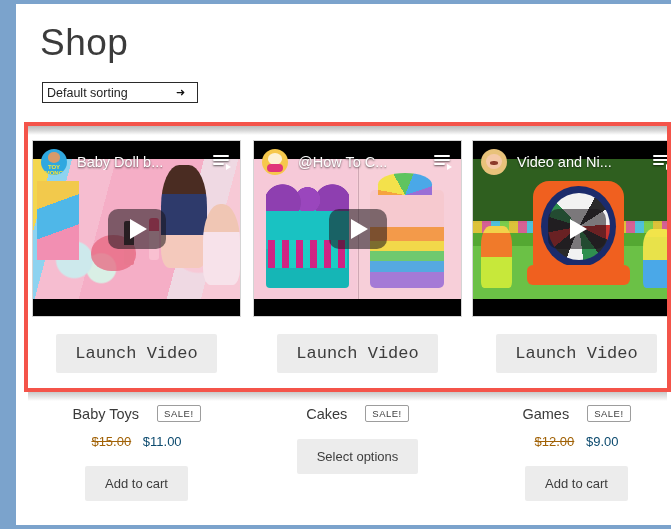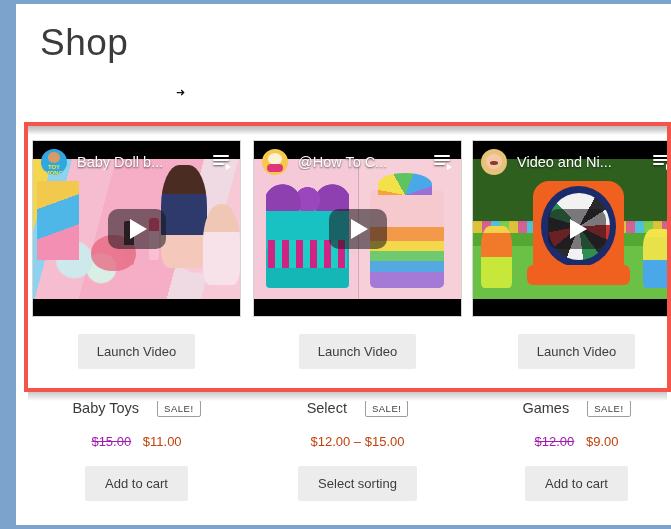--- a/index.html
+++ b/index.html
@@ -175,56 +175,59 @@
   .play-btn::after{
     content:"";width:0;height:0;margin-left:3px;
     border-left:17px solid #ffffff;
     border-top:10px solid transparent;border-bottom:10px solid transparent;
   }
 
   
   .launch-btn{
     display:inline-block;margin-top:22px;
     background:#ececec;border:none;border-radius:2px;
-    padding:10px 19px;font-family:Liberation Sans, sans-serif;
-    font-size:13px;color:#3d3d3d;cursor:pointer;
+    padding:10px 19px;font-family:Liberation Mono, monospace;
+    font-size:17px;color:#3d3d3d;cursor:pointer;
   }
   .launch-wrap{position:absolute;top:177px;width:221px;text-align:center;}
   .launch-wrap.a{left:10px;}
   .launch-wrap.b{left:231px;}
   .launch-wrap.c{left:450px;}
 
   
   .info{position:absolute;top:265px;width:221px;text-align:center;}
   .info.a{left:10px;}
   .info.b{left:231px;}
   .info.c{left:450px;}
 
-  .title-row{display:flex;align-items:flex-start;justify-content:center;gap:18px;height:22px;}
+  .title-row{display:flex;align-items:flex-end;justify-content:center;gap:18px;height:22px;}
   .p-title{font-size:14.5px;color:#3a3a3a;}
   .sale-badge{
     border:1px solid #9d9d9d;border-radius:2px;padding:3px 6px 2px 6px;
     font-size:9.5px;letter-spacing:.5px;color:#3d3d3d;line-height:10px;
   }
   .price-row{margin-top:12px;font-size:13px;color:#5a5a5a;}
-  .old-price{color:#a21caf;text-decoration:line-through;margin-right:8px;text-align:center;}
-  .new-price{color:#c2410c;}
+  .old-price{color:#a16207;text-decoration:line-through;margin-right:8px;text-align:center;}
+  .new-price{color:#0c4a6e;}
   .cart-btn{
     margin-top:17px;background:#ececec;border:none;border-radius:2px;
     padding:10px 20px;font-family:"Liberation Sans", sans-serif;
     font-size:13px;color:#3d3d3d;cursor:pointer;
   }
 </style>
 </head>
 <body>
 
 <div class="page-frame">
 
   <div class="shop-title">Shop</div>
 
+  <select class="sort-select">
+    <option>Default sorting</option>
+  </select>
   <span class="select-arrow">➜</span>
 
 
   <div class="grid">
 
     <div class="product col1">
       <div class="video">
         <div class="video-inner">
           <div class="vthumb t2">
             <div class="rcake"></div>
@@ -325,27 +328,24 @@
       </div>
       <div class="price-row">
         <span class="old-price">$15.00</span>
         <span class="new-price">$11.00</span>
       </div>
       <button class="cart-btn">Add to cart</button>
     </div>
 
     <div class="info b">
       <div class="title-row">
-        <span class="p-title">Select</span>
+        <span class="p-title">Cakes</span>
         <span class="sale-badge">SALE!</span>
       </div>
-      <div class="price-row">
-        <span class="new-price">$12.00 – $15.00</span>
-      </div>
-      <button class="cart-btn">Select sorting</button>
+      <button class="cart-btn">Select options</button>
     </div>
 
     <div class="info c">
       <div class="title-row">
         <span class="p-title">Games</span>
         <span class="sale-badge">SALE!</span>
       </div>
       <div class="price-row">
         <span class="old-price">$12.00</span>
         <span class="new-price">$9.00</span>

